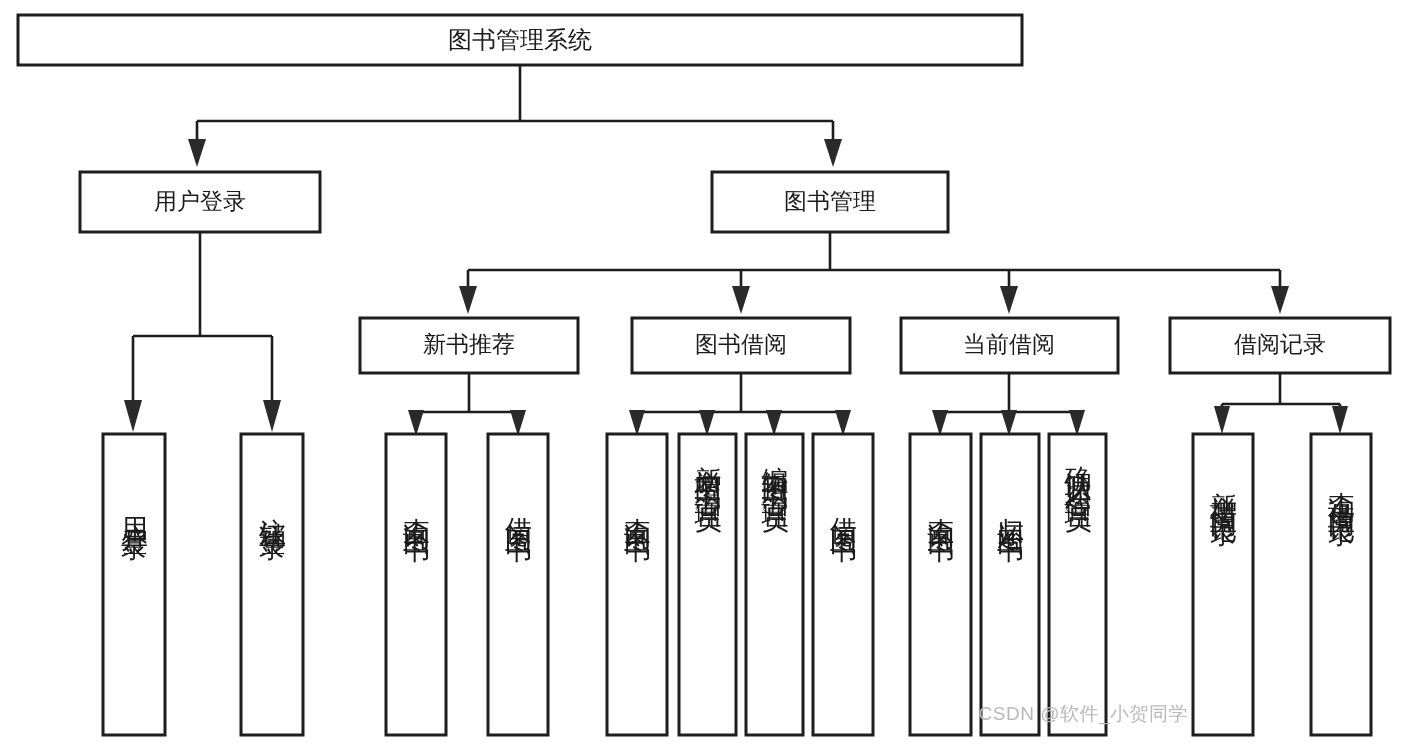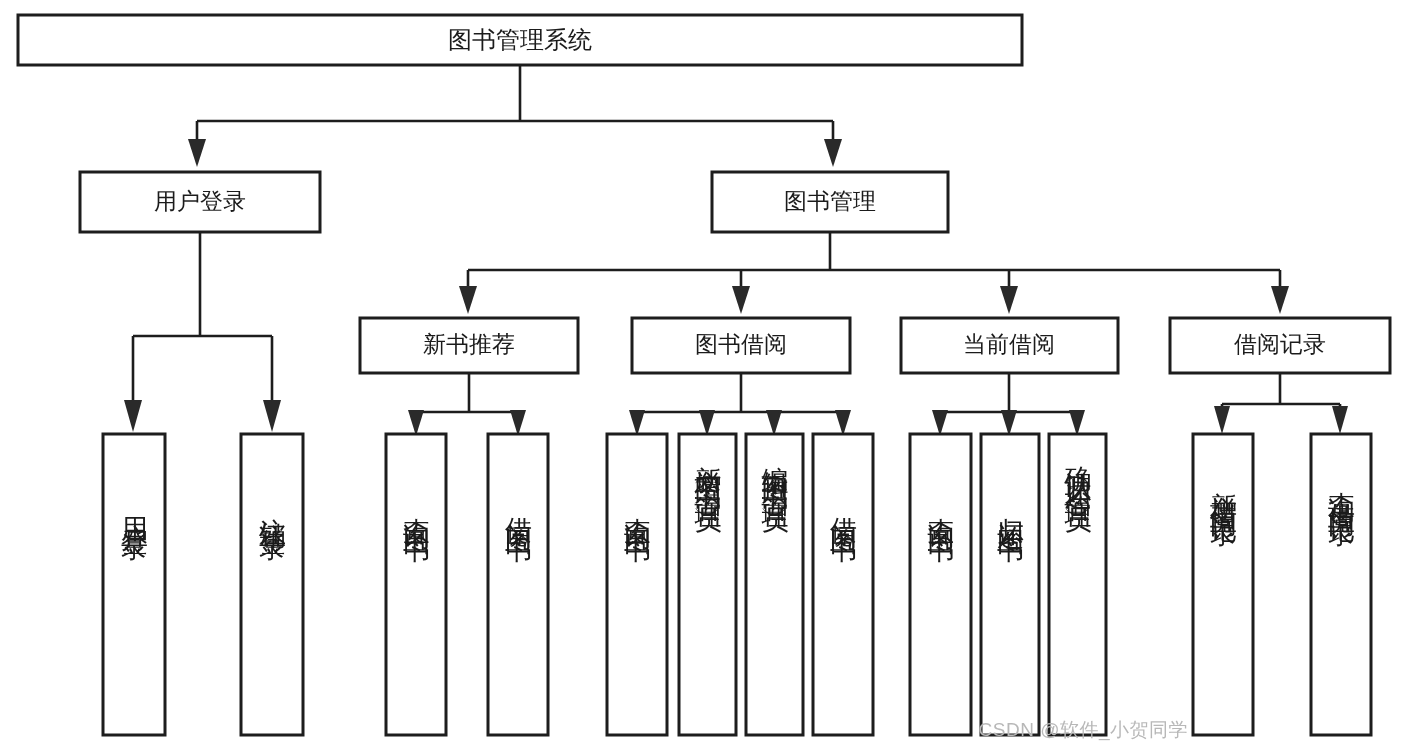--- a/index.html
+++ b/index.html
@@ -69,21 +69,21 @@
     font-family: "Liberation Sans", "DejaVu Sans", sans-serif;
     font-size: 27px;
     line-height: 1;
     letter-spacing: 6px;
     color: #1b1b1b;
     white-space: nowrap;
   }
   .watermark {
     position: absolute;
     right: 6px;
-    bottom: 4px;
+    bottom: 20px;
     font-family: "Liberation Sans", "DejaVu Sans", sans-serif;
     font-size: 19px;
     color: #b8b8b8;
     letter-spacing: 0.5px;
     white-space: nowrap;
   }
 </style>
 </head>
 <body>
 

